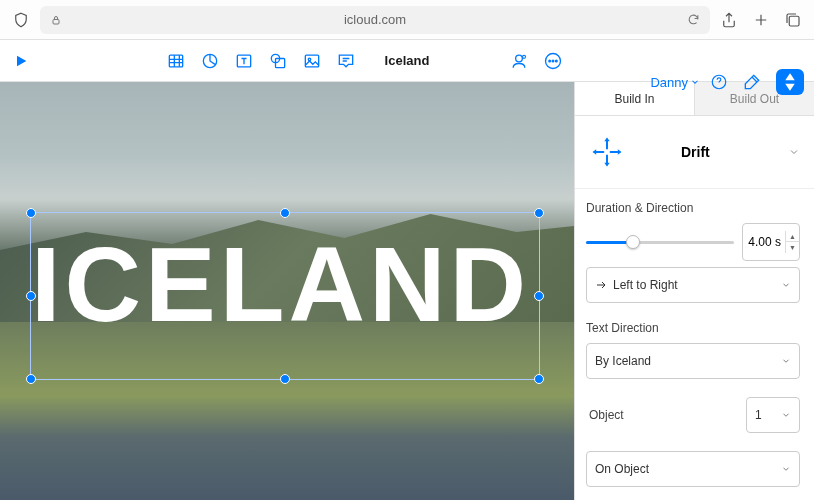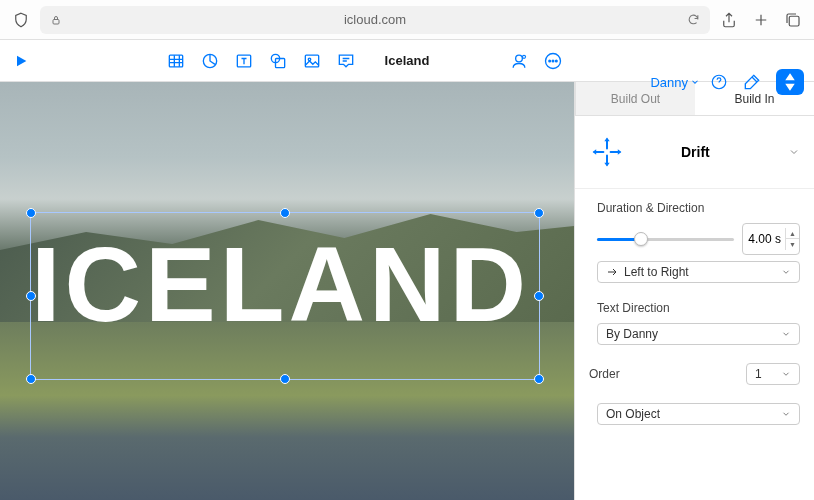--- a/index.html
+++ b/index.html
@@ -29,32 +29,32 @@
 .h-ml { top: calc(50% - 5px); left: -5px; } .h-mr { top: calc(50% - 5px); right: -5px; }
 .h-bl { bottom: -5px; left: -5px; } .h-bc { bottom: -5px; left: calc(50% - 5px); } .h-br { bottom: -5px; right: -5px; }
 .slide-text { font-size: 106px; font-weight: 700; color: #fff; letter-spacing: 4px; line-height: 1; padding: 18px 0 0 0; font-family: "Arial Black", Arial, sans-serif; font-stretch: condensed; }
 .inspector { width: 240px; border-left: 1px solid #e0e0e0; display: flex; flex-direction: column; background: #fff; font-size: 13px; }
 .tabs { display: flex; height: 34px; }
 .tab { flex: 1; display: flex; align-items: center; justify-content: center; font-size: 12px; color: #333; border-bottom: 1px solid #e0e0e0; cursor: pointer;}
 .tab.inactive { background: #f2f2f2; color: #888; border-left: 1px solid #e0e0e0; }
 .effect-row { display: flex; align-items: center; gap: 10px; padding: 18px 14px; border-bottom: 1px solid #eee; }
 .effect-name { font-weight: 600; font-size: 14px; flex: 1; padding-left: 46px;}
 .effect-expand { color: #888; cursor: pointer;}
-.section { padding: 12px 14px 6px 22px; }
+.section { padding: 12px 14px 6px 11px; }
 .section-label { font-size: 12px; color: #444; margin-bottom: 8px; }
 .slider-row { display: flex; align-items: center; gap: 8px; }
 .slider { flex: 1; height: 3px; background: #d0d0d0; border-radius: 2px; position: relative; cursor: pointer;}
 .slider-fill { position: absolute; height: 100%; background: #007aff; border-radius: 2px; }
 .slider-thumb { position: absolute; width: 14px; height: 14px; background: #fff; border: 1px solid #bbb; border-radius: 50%; top: -6px; transform: translateX(-50%); box-shadow: 0 1px 2px rgba(0,0,0,0.2); }
-.stepper { display: flex; align-items: center; border: 1px solid #ccc; border-radius: 4px; height: 32px; font-size: 12px; }
+.stepper { display: flex; align-items: center; border: 1px solid #ccc; border-radius: 4px; height: 38px; font-size: 12px; }
 .stepper-val { width: 42px; text-align: right; padding: 0 4px; }
 .stepper-btns { width: 14px; display: flex; flex-direction: column; border-left: 1px solid #ddd; }
 .stepper-btns div { height: 11px; display:flex; align-items:center; justify-content:center; font-size: 7px; color:#666; cursor:pointer;}
 .stepper-btns div:first-child { border-bottom: 1px solid #ddd;}
-.dropdown { height: 22px; border: 1px solid #ccc; border-radius: 4px; display: flex; align-items: center; padding: 0 8px; font-size: 12px; color: #333; background: #fff; margin-top: 6px; position: relative; cursor: pointer;}
+.dropdown { height: 36px; border: 1px solid #ccc; border-radius: 4px; display: flex; align-items: center; padding: 0 8px; font-size: 12px; color: #333; background: #fff; margin-top: 6px; position: relative; cursor: pointer;}
 .dropdown svg.arrow-lr { margin-right: 6px; }
 .chev { position: absolute; right: 8px; color: #666; }
 .order-row { display: flex; align-items: center; justify-content: space-between; padding: 12px 14px 6px 14px;}
 .order-row .dropdown { margin: 0; width: 54px; }
 svg { display: block; }
 </style>
 </head>
 <body>
 
 <div class="browser-bar">
@@ -199,22 +199,22 @@
       <div class="handle h-ml"></div>
         <div class="handle h-mr"></div>
       <div class="handle h-bl"></div>
         <div class="handle h-bc"></div>
         <div class="handle h-br"></div>
     </div>
   </div>
 
   <div class="inspector">
     <div class="tabs">
+      <div class="tab">Build In</div>
       <div class="tab inactive">Build Out</div>
-      <div class="tab">Build In</div>
     </div>
     <div class="effect-row">
       <span>
         <svg viewBox="0 0 40 40" width="36" height="36" fill="none" stroke="#007aff" stroke-width="2.2">
           <path d="M20 6v10M20 34V24M6 20h10M34 20H24" stroke-linecap="round"></path>
           <path d="M20 4l-3 4h6l-3-4zM20 36l-3-4h6l-3 4zM4 20l4-3v6l-4-3zM36 20l-4-3v6l4-3z" fill="#007aff" stroke="none"></path>
         </svg>
       </span>
       <span class="effect-name">Drift</span>
       <span class="effect-expand">
@@ -248,31 +248,31 @@
             <svg viewBox="0 0 24 24" width="10" height="10" fill="none" stroke="#666" stroke-width="2">
               <path d="M6 9l6 6 6-6"></path>
             </svg>
           </span>
       </div>
     </div>
 
     <div class="section">
       <div class="section-label">Text Direction</div>
       <div class="dropdown" style="margin-top:0;">
-        <span>By Danny</span>
+        <span>By Iceland</span>
         <span class="chev">
             <svg viewBox="0 0 24 24" width="10" height="10" fill="none" stroke="#666" stroke-width="2">
               <path d="M6 9l6 6 6-6"></path>
             </svg>
           </span>
       </div>
     </div>
 
     <div class="order-row">
-      <span class="section-label" style="margin:0;">Order</span>
+      <span class="section-label" style="margin:0;">Object</span>
       <div class="dropdown">
         <span>1</span>
         <span class="chev">
             <svg viewBox="0 0 24 24" width="10" height="10" fill="none" stroke="#666" stroke-width="2">
               <path d="M6 9l6 6 6-6"></path>
             </svg>
           </span>
       </div>
     </div>
 

